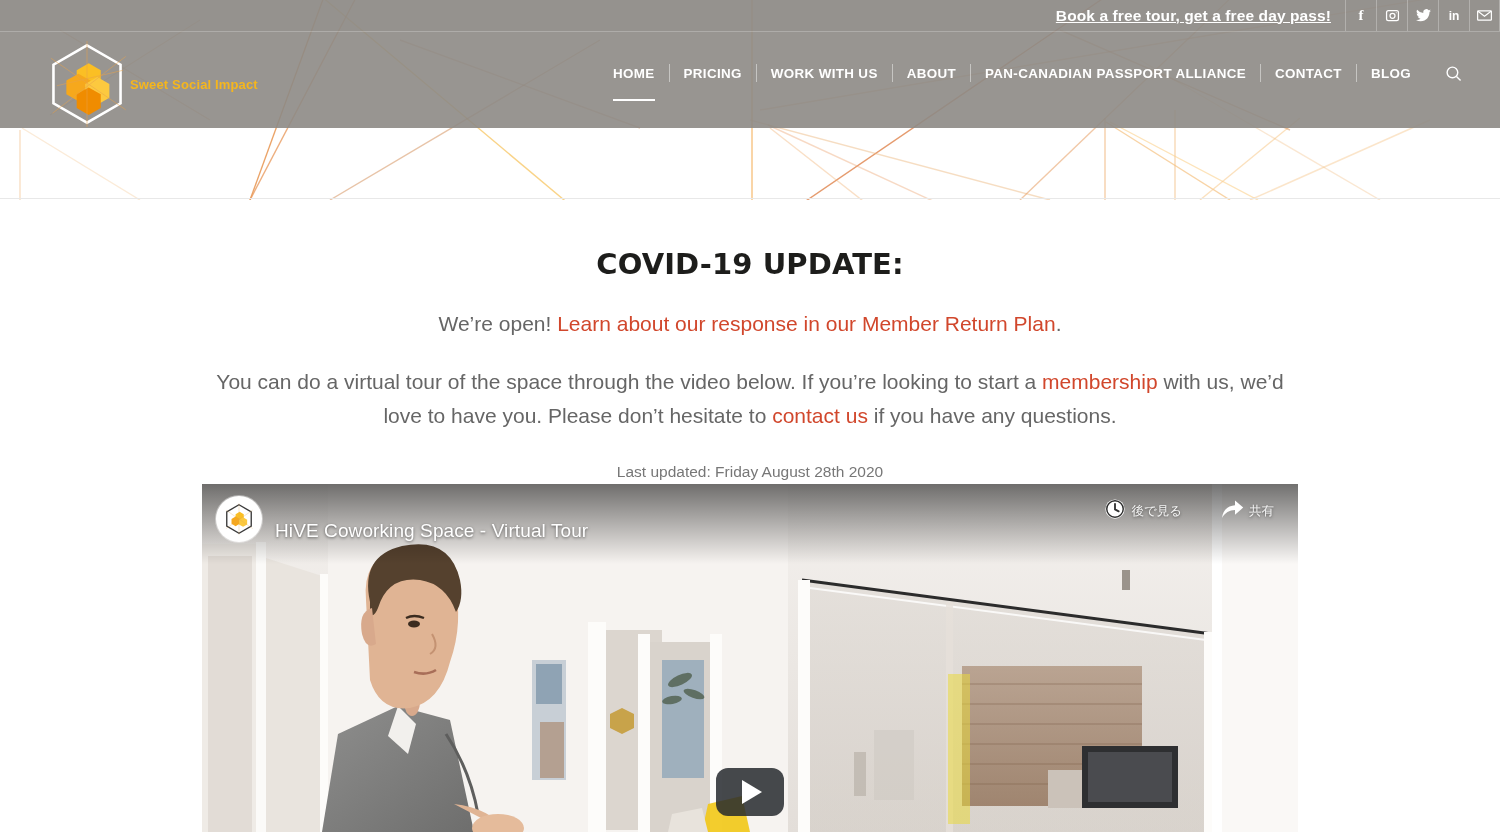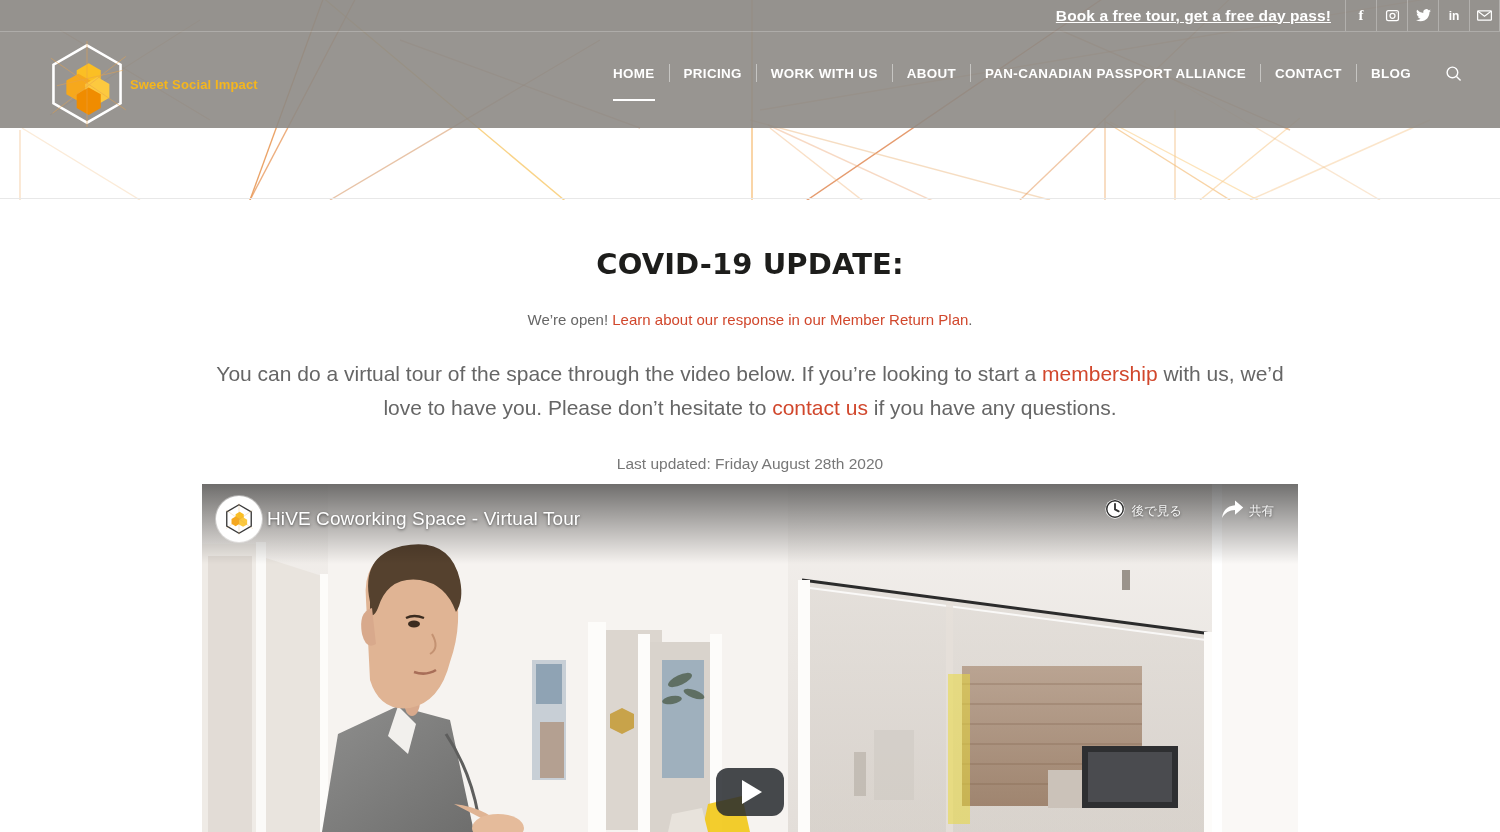--- a/index.html
+++ b/index.html
@@ -99,21 +99,21 @@
     position: absolute; left: 0; top: 199px; width: 1500px;
     text-align: center; z-index: 5;
   }
   .page-title {
     margin-top: 48px;
     font-size: 29px; font-weight: bold; color: #1d1d1b;
     letter-spacing: 0.1px; font-family: "DejaVu Sans", sans-serif;
   }
   .lede {
     margin-top: 28px;
-    font-size: 15px; color: #666666; line-height: 1.45;
+    font-size: 21px; color: #666666; line-height: 1.45;
   }
   .body-para {
     margin: 26px auto 0; width: 1090px;
     font-size: 21px; color: #666666; line-height: 1.62;
   }
   a.inline-link { color: #d1472c; text-decoration: none; }
   .updated {
     margin-top: 30px;
     font-size: 15.5px; color: #777777;
   }
@@ -124,21 +124,21 @@
     width: 1096px; height: 348px;
     overflow: hidden; background: #000; z-index: 6;
   }
   .video-frame { position: absolute; inset: 0; width: 100%; height: 100%; }
   .video-gradient {
     position: absolute; left: 0; top: 0; width: 100%; height: 80px;
     background: linear-gradient(to bottom, rgba(0,0,0,0.55), rgba(0,0,0,0));
     z-index: 3; pointer-events: none;
   }
   .yt-head {
-    position: absolute; left: 14px; top: 12px; display: flex; align-items: center; gap: 5px;
+    position: absolute; left: 14px; top: 12px; display: flex; align-items: flex-end; gap: 13px;
     z-index: 4;
   }
   .yt-avatar {
     width: 46px; height: 46px; border-radius: 50%; background: #ffffff;
     display: flex; align-items: center; justify-content: center;
     box-shadow: 0 0 0 1px rgba(255,255,255,0.4);
   }
   .yt-title {
     color: #ffffff; font-size: 19px; letter-spacing: 0.1px;
     text-shadow: 0 1px 3px rgba(0,0,0,0.55);

